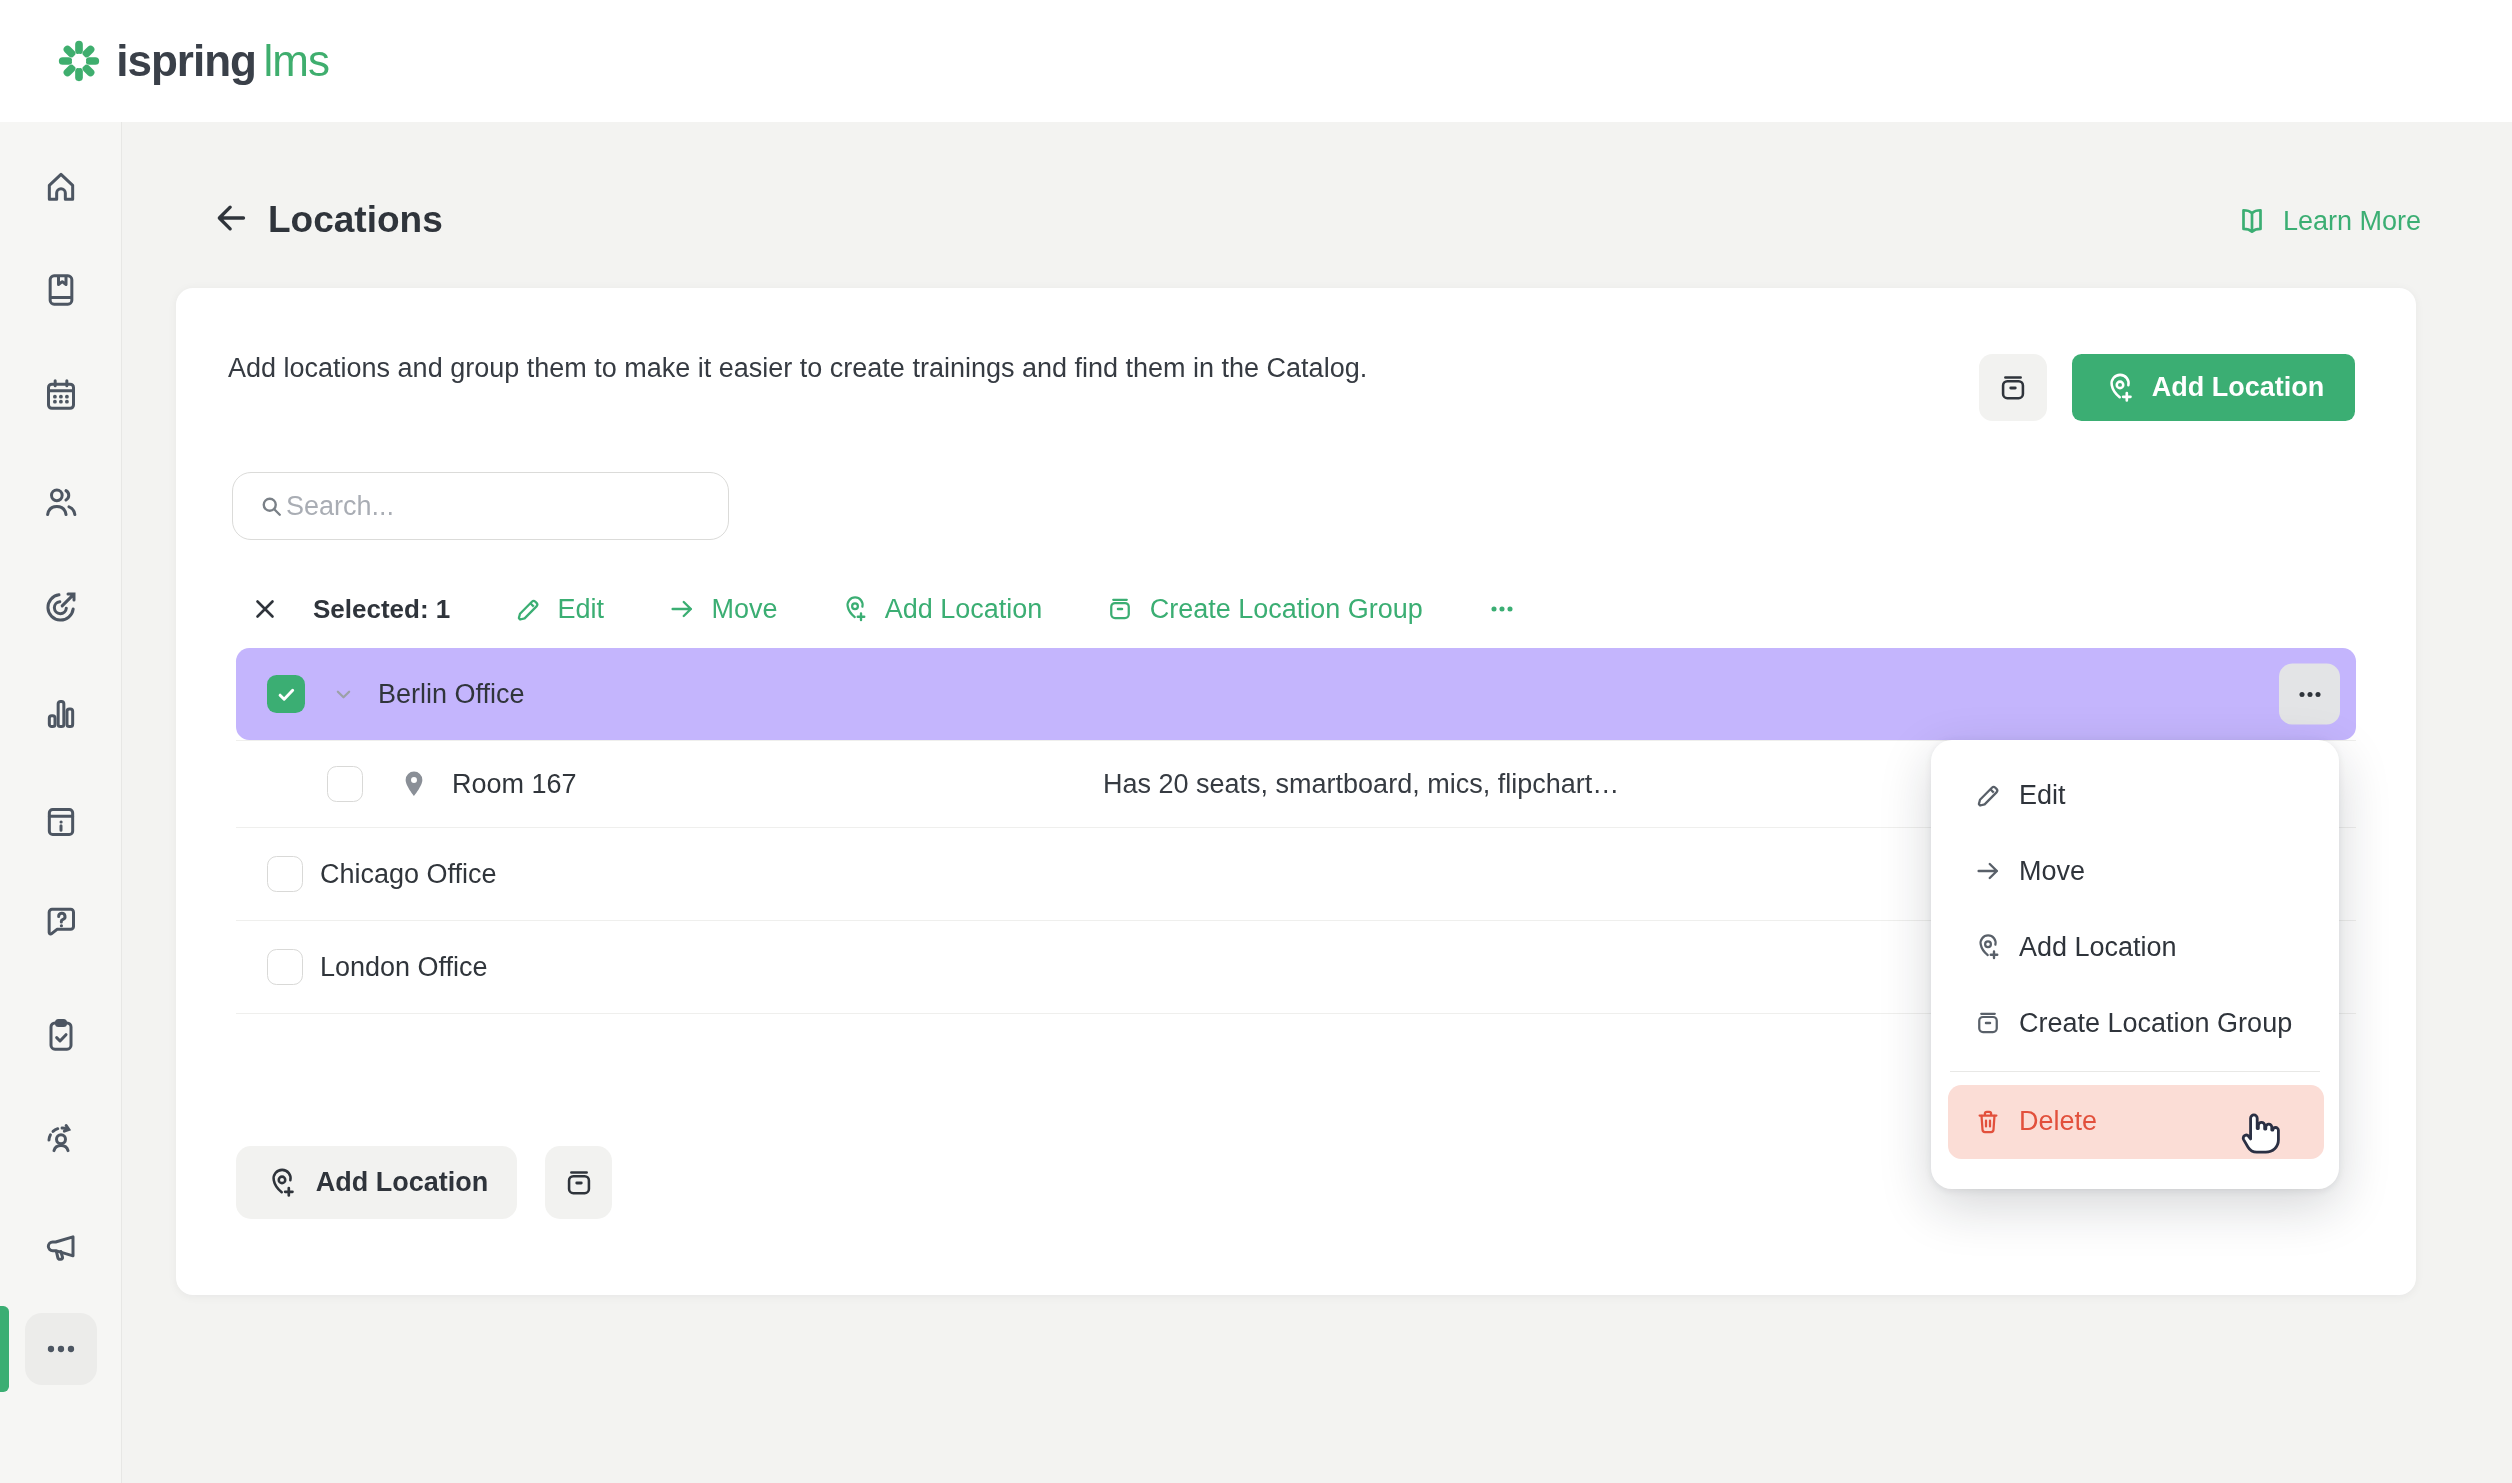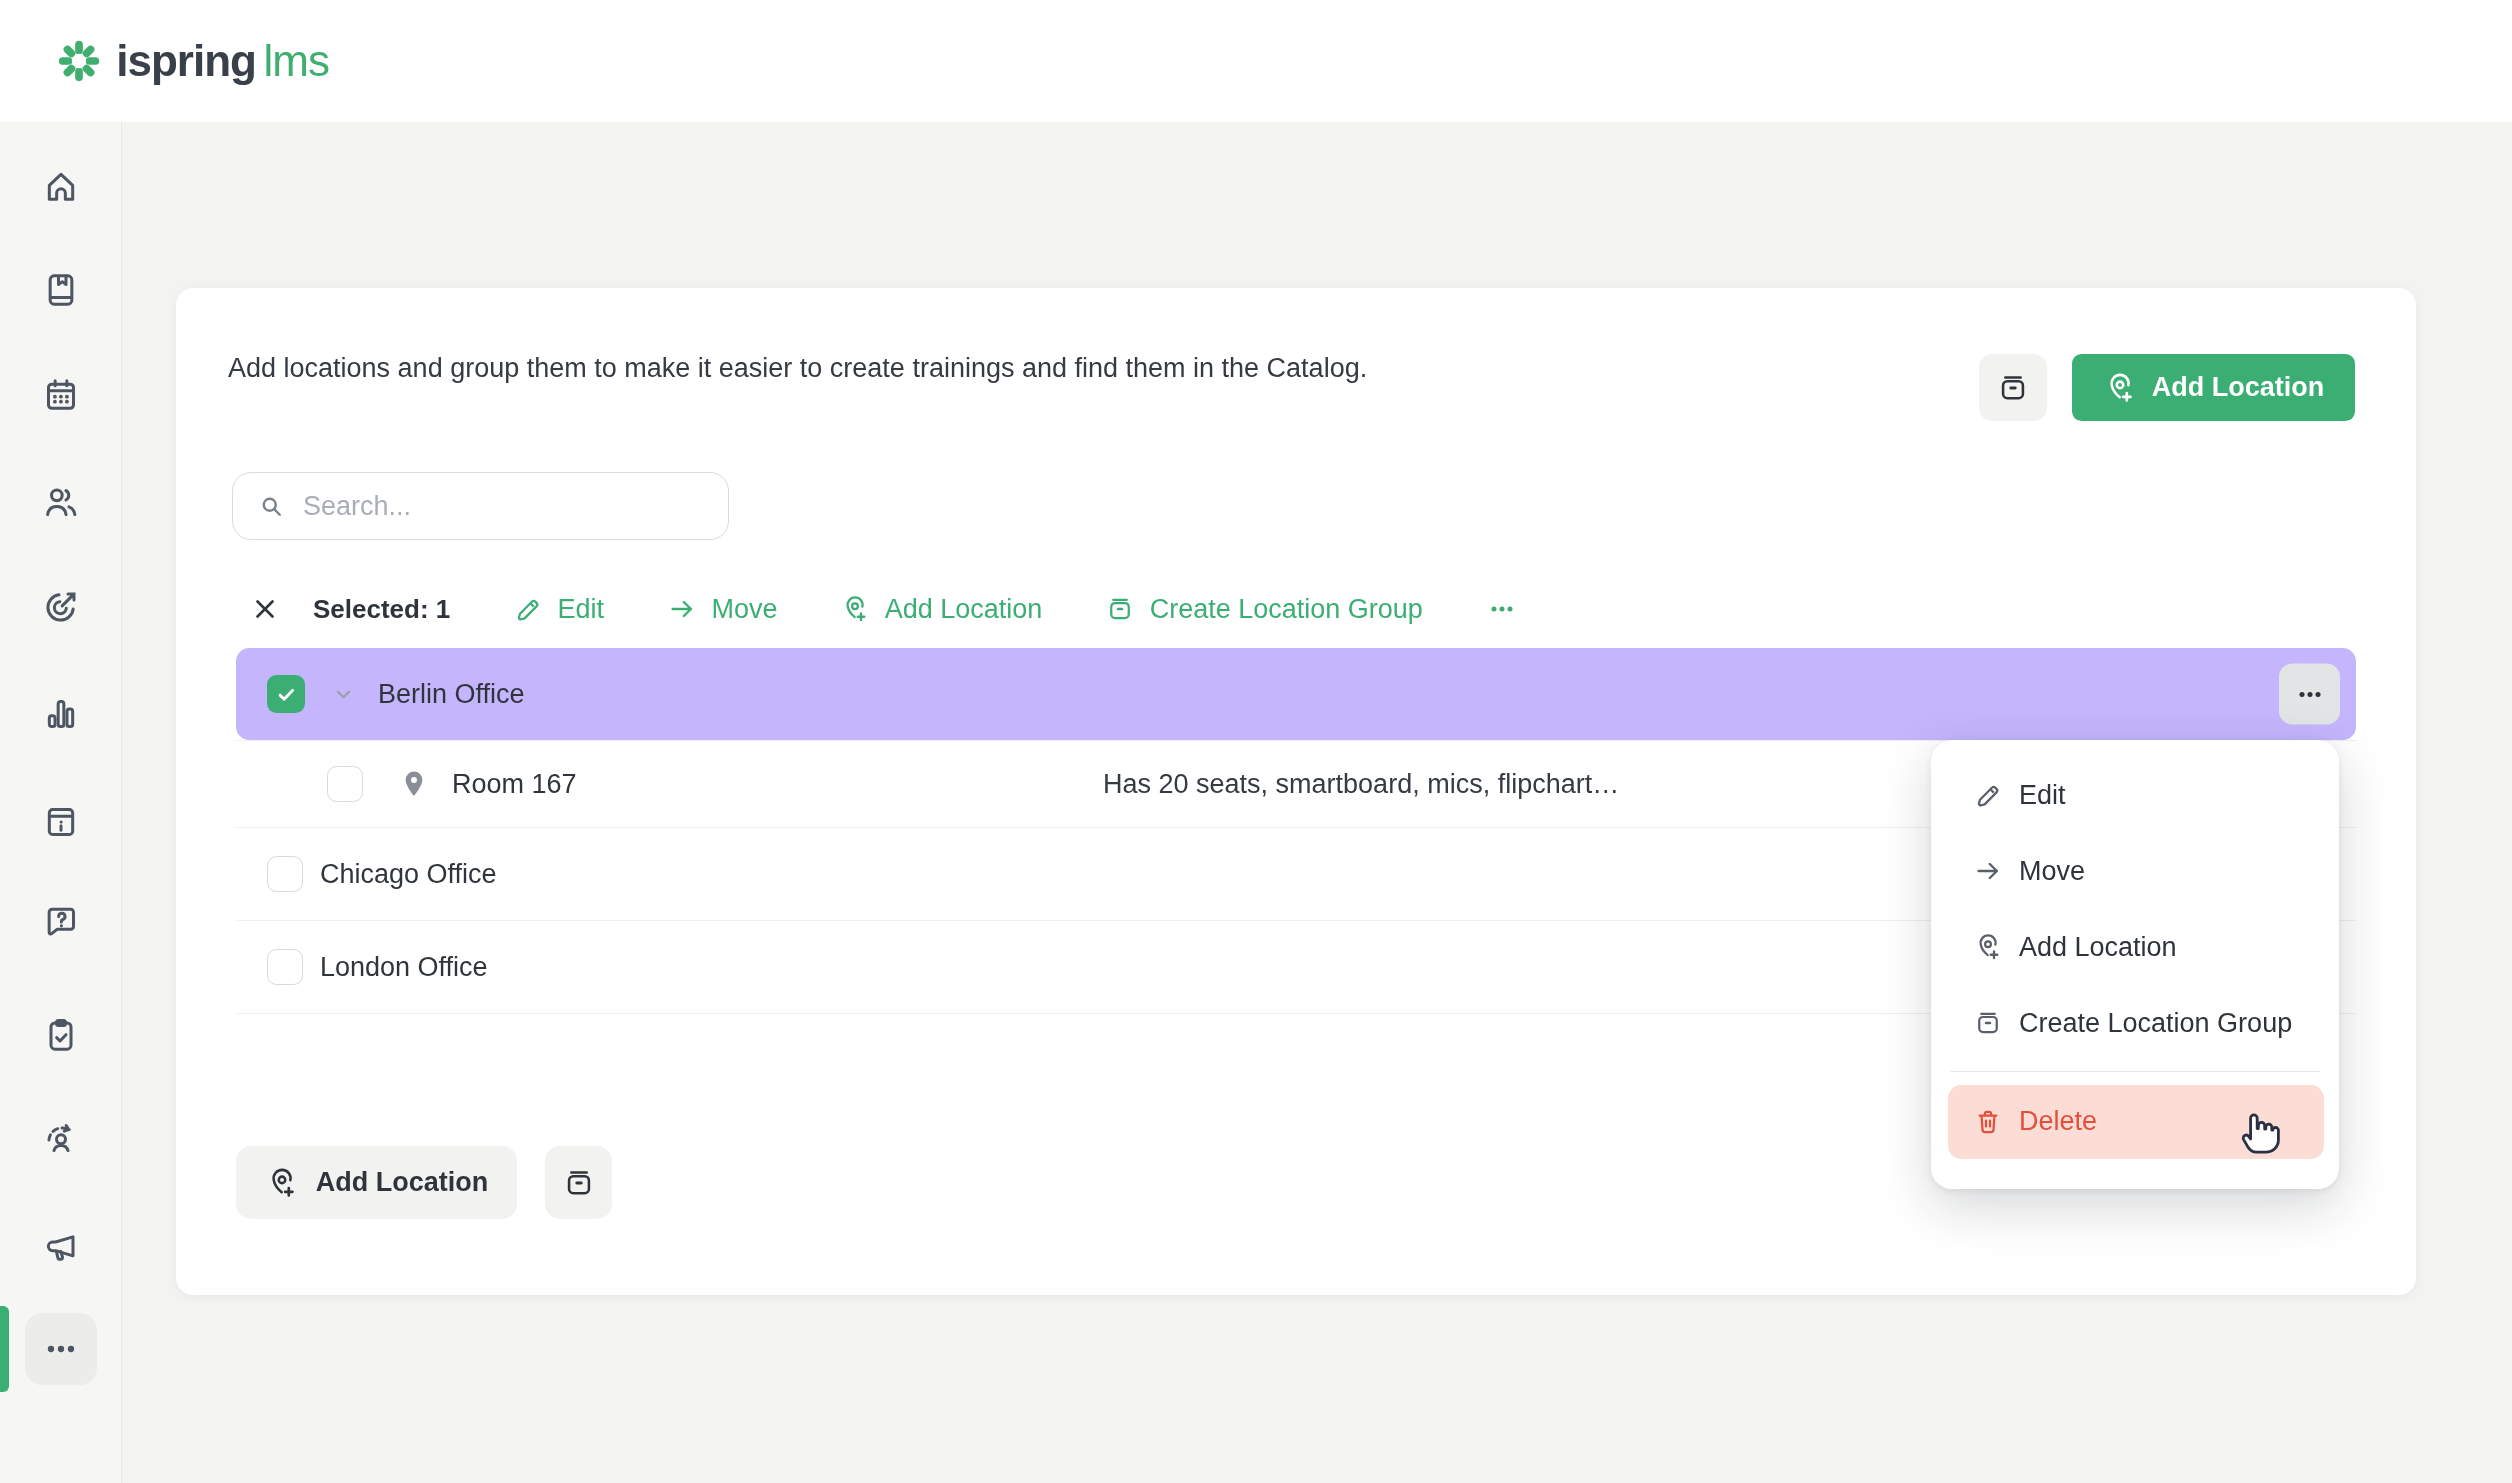--- a/index.html
+++ b/index.html
@@ -30,21 +30,21 @@
 
   
   .card { position:absolute; left:176px; top:288px; width:2240px; height:1007px; background:#ffffff; border-radius:17px; box-shadow:0 1.9px 9.5px rgba(20,24,31,.05); }
   .card-desc { position:absolute; left:52px; top:65px; width:1426px; font-size:27px; color:#363b42; }
   .icon-btn { position:absolute; width:68px; height:67px; background:#f2f2f0; border-radius:13.3px; display:flex; align-items:center; justify-content:center; color:#2f343b; cursor:pointer; }
   .icon-btn svg { width:34px; height:34px; }
   .btn-group-top { left:1803px; top:66px; }
   .btn-add-green { position:absolute; left:1896px; top:66px; width:283px; height:67px; background:#3bae73; border:none; border-radius:9.5px; display:flex; align-items:center; justify-content:center; gap:15px; color:#ffffff; font-size:27px; font-weight:700; font-family:"Liberation Sans",sans-serif; cursor:pointer; }
   .btn-add-green svg { width:34px; height:34px; }
 
-  .search-box { position:absolute; left:56px; top:184px; width:497px; height:68px; border:1.9px solid #dbdbd9; border-radius:19px; background:#fff; display:flex; align-items:center; padding:0 23px; gap:17px; color:#7a8087; }
+  .search-box { position:absolute; left:56px; top:184px; width:497px; height:68px; border:1.9px solid #dbdbd9; border-radius:19px; background:#fff; display:flex; align-items:center; padding:0 23px; color:#7a8087; }
   .search-box svg { width:30px; height:30px; flex:none; }
   .search-box input { border:none; outline:none; flex:1; font-size:27px; color:#363b42; font-family:"Liberation Sans",sans-serif; background:transparent; }
   .search-box input::placeholder { color:#a9adb4; }
 
   
   .sel-toolbar { position:absolute; left:74px; top:297px; height:48px; display:flex; align-items:center; gap:63px; }
   .sel-close { display:flex; align-items:center; color:#2f343b; cursor:pointer; }
   .sel-close svg { width:30px; height:30px; }
   .sel-count { font-size:26px; font-weight:700; color:#2f343b; margin-left:-30px; }
   .tb-action { display:flex; align-items:center; gap:14.3px; color:#3bae73; font-size:27px; cursor:pointer; }
@@ -271,20 +271,34 @@
         </svg>
       </div>
     <div class="side-item active" style="top:1227px">
         <svg viewBox="0 0 24 24">
           <use href="#i-dots"></use>
         </svg>
       </div>
     <div class="active-bar"></div>
   </aside>
 
+  <div class="page-head">
+    <div class="back-btn">
+        <svg viewBox="0 0 24 24">
+          <use href="#i-back"></use>
+        </svg>
+      </div>
+    <h1 class="page-title">Locations</h1>
+    <div class="learn-more">
+      <svg viewBox="0 0 24 24">
+          <use href="#i-openbook"></use>
+        </svg>
+      <span>Learn More</span>
+    </div>
+  </div>
 
   <section class="card">
 
     <p class="card-desc">Add locations and group them to make it easier to create trainings and find them in the Catalog.</p>
 
     <div class="icon-btn btn-group-top">
       <svg viewBox="0 0 24 24">
           <use href="#i-groupbox"></use>
         </svg>
     </div>

